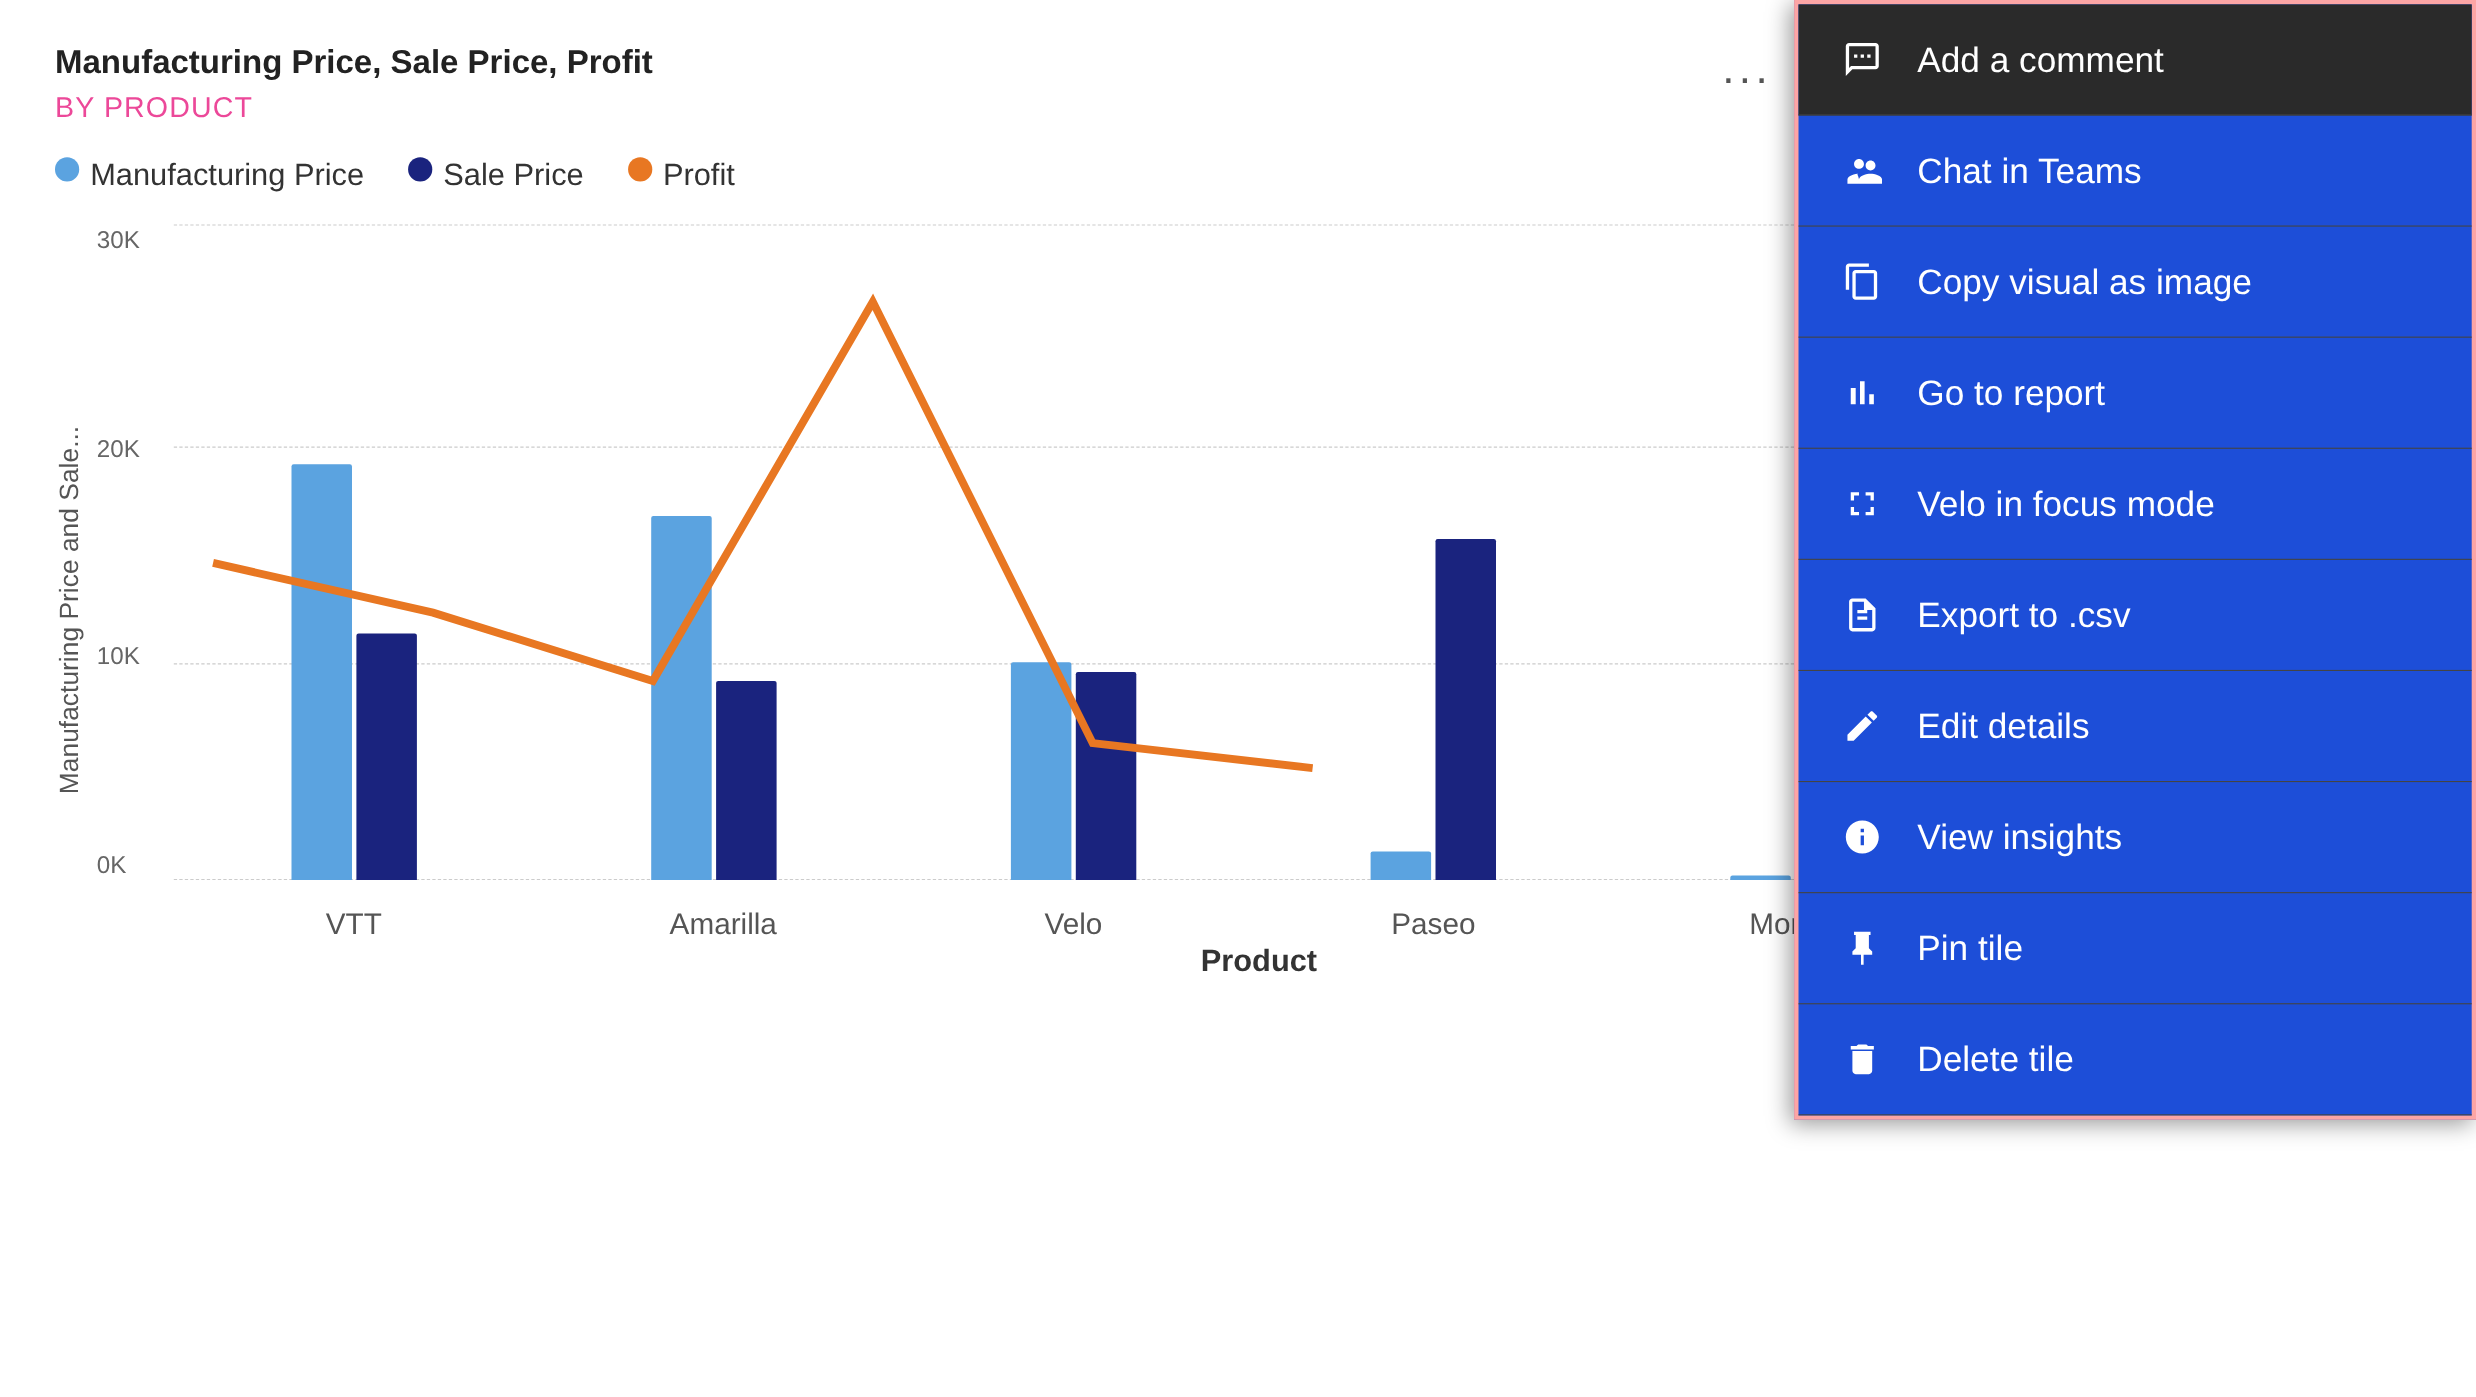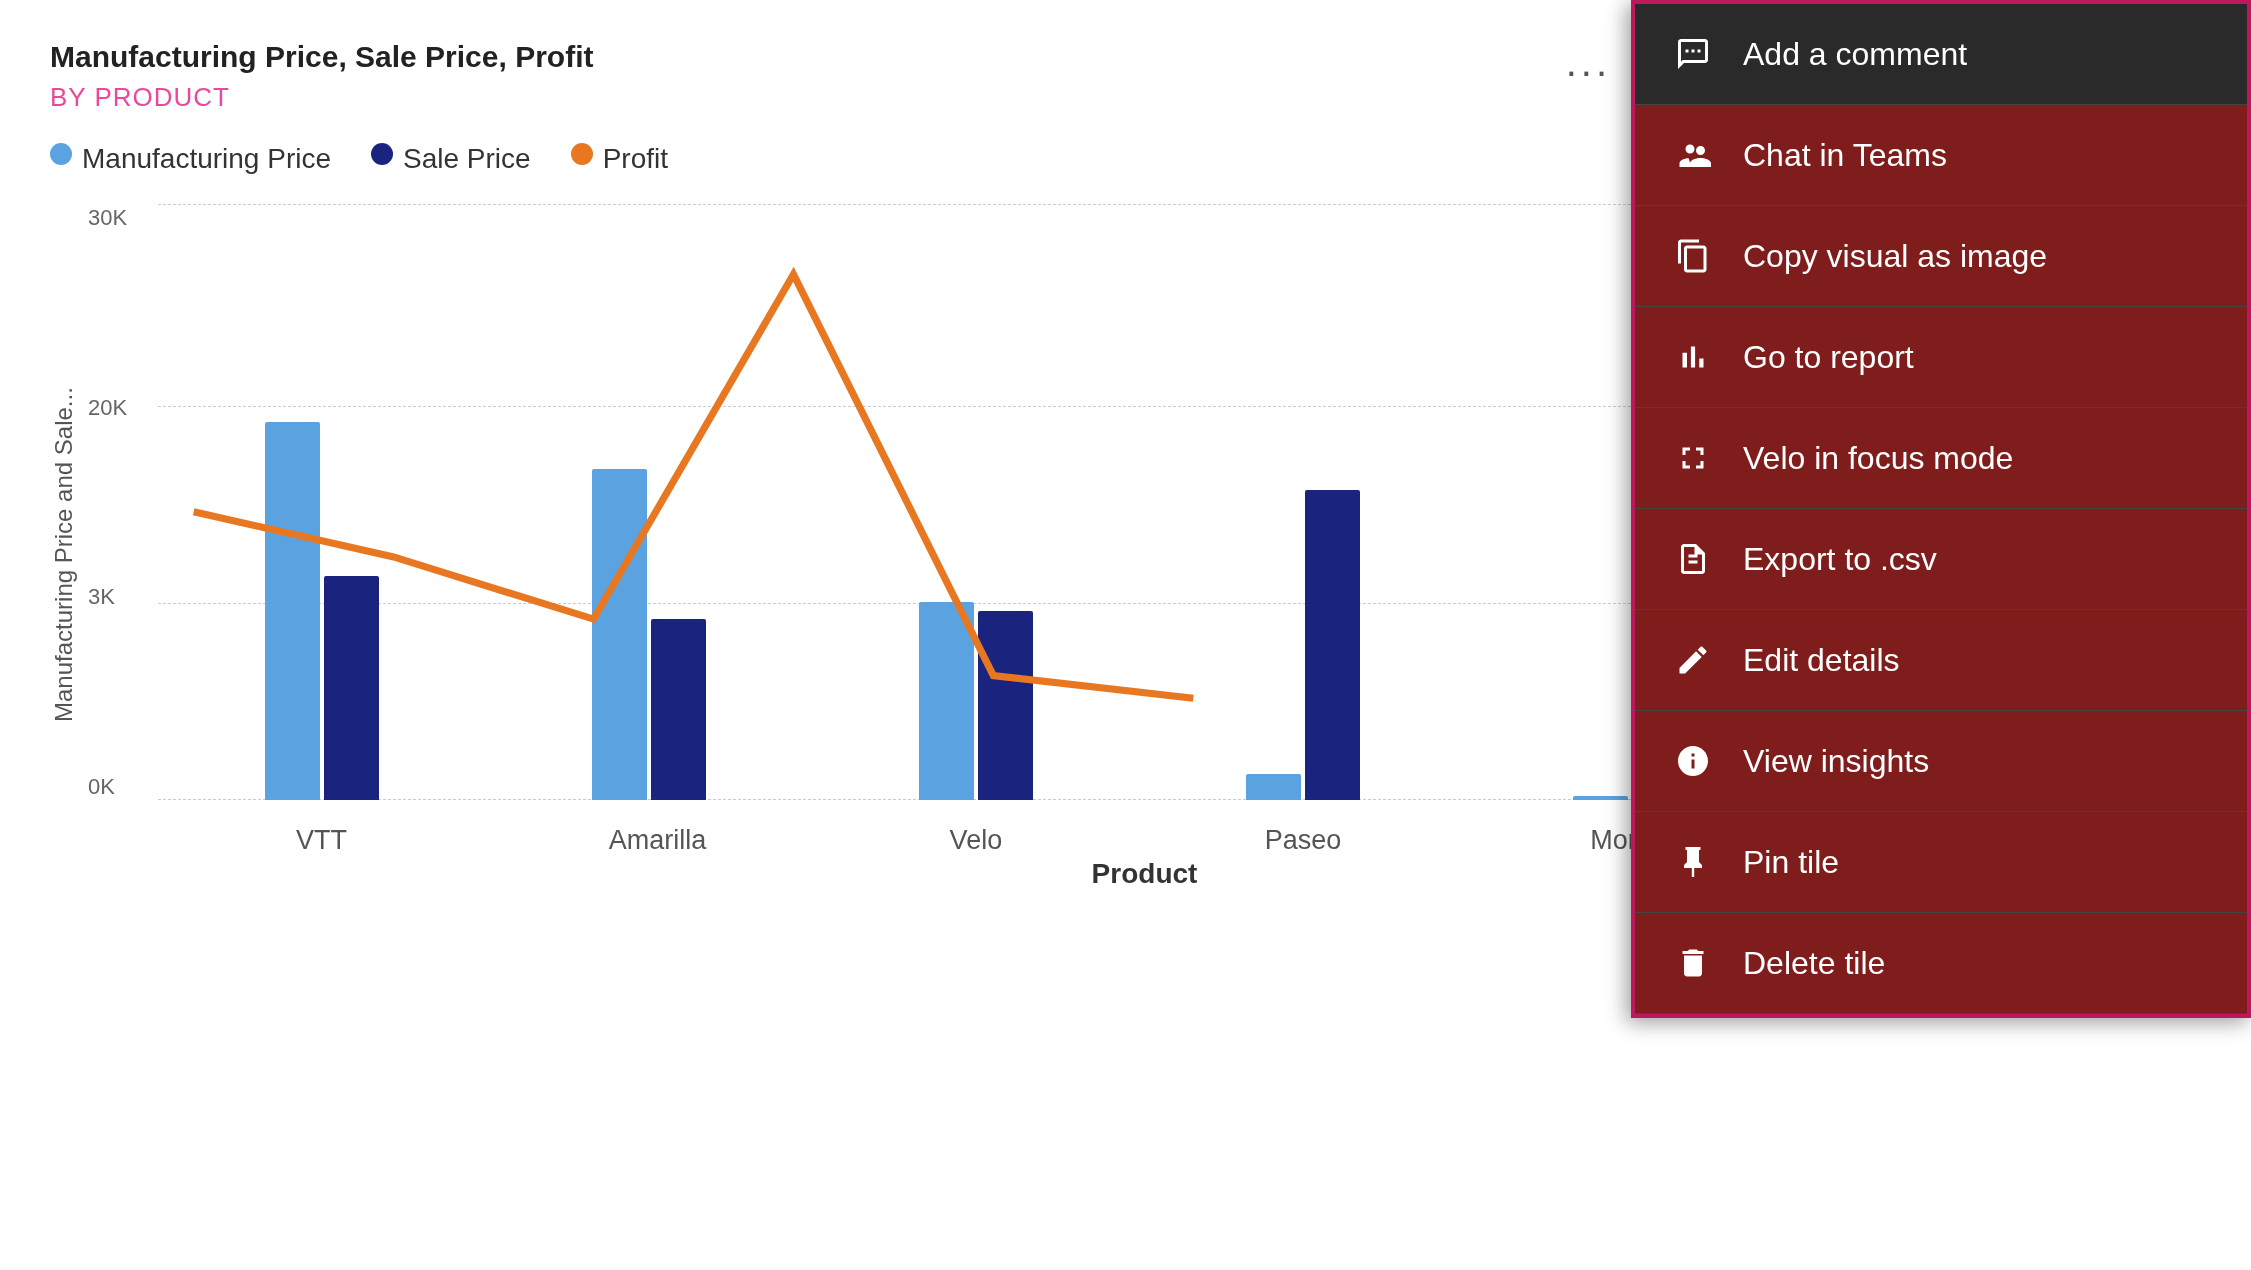--- a/index.html
+++ b/index.html
@@ -162,22 +162,22 @@
       color: #666;
       width: 80px;
       text-align: right;
     }
     
     .context-menu {
       position: absolute;
       right: 0;
       top: 0;
       width: 620px;
-      background: #7f1d1d;
-      border: 4px solid #be185d;
+      background: #1d4ed8;
+      border: 4px solid #fca5a5;
       z-index: 100;
       box-shadow: -4px 4px 20px rgba(0,0,0,0.4);
     }
     .menu-item {
       display: flex;
       align-items: center;
       gap: 28px;
       padding: 28px 36px;
       color: #fff;
       font-size: 32px;
@@ -244,21 +244,21 @@
       </div>
     </div>
 
     <div class="chart-area">
       <div class="y-axis-label">Manufacturing Price and Sale...</div>
 
       <div class="chart-inner">
 
         <div class="y-ticks">
           <span>0K</span>
-          <span>3K</span>
+          <span>10K</span>
           <span>20K</span>
           <span>30K</span>
         </div>
 
         <div class="chart-grid">
           <div class="grid-line" style="bottom: 0%;"></div>
           <div class="grid-line" style="bottom: 33%;"></div>
           <div class="grid-line" style="bottom: 66%;"></div>
           <div class="grid-line" style="bottom: 100%;"></div>
         </div>

